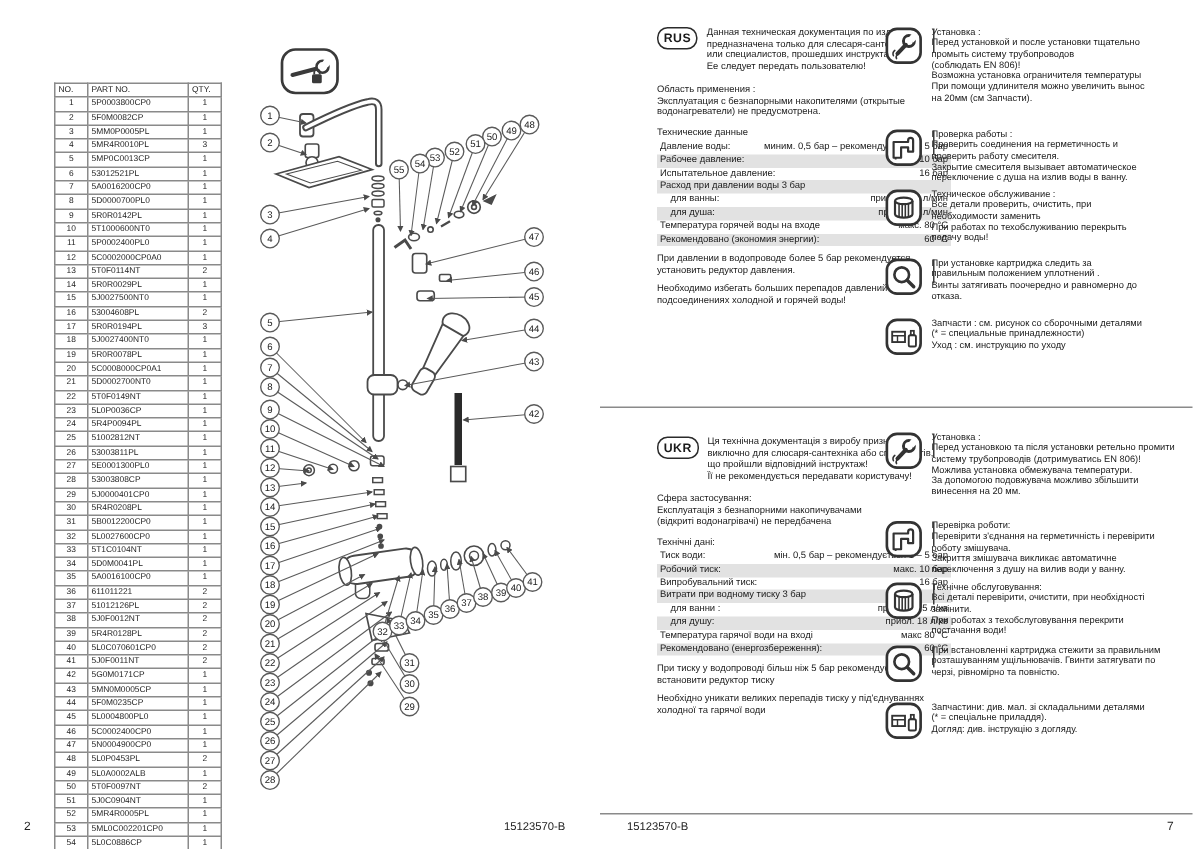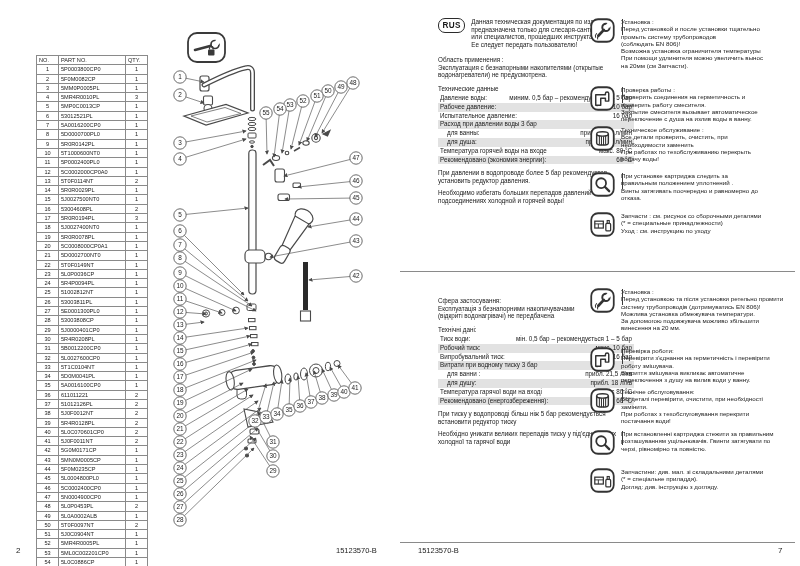--- a/index.html
+++ b/index.html
@@ -804,20 +804,27 @@
           <span class="sv">60 °C</span>
         </div>
       </div>
     <div class="mid-para pre">При давлении в водопроводе более 5 бар рекомендуется
 установить редуктор давления.</div>
     <div class="mid-para pre">Необходимо избегать больших перепадов давлений в
 подсоединениях холодной и горячей воды!</div>
   </div>
 
   <div class="mid-block" style="top:291px;">
+    <div class="intro-row">
+      <span class="lang-bubble">UKR</span>
+      <div class="pre">Ця технічна документація з виробу призначена
+виключно для слюсаря-сантехніка або спеціалістів,
+що пройшли відповідний інструктаж!
+Її не рекомендується передавати користувачу!</div>
+    </div>
     <div class="sec-title">Сфера застосування:</div>
     <div class="pre">Експлуатація з безнапорними накопичувачами
 (відкриті водонагрівачі) не передбачена</div>
     <div class="sec-title">Технічні дані:</div>
     <div class="spec-rows" id="ukr-specs">
         <div class="spec-row">
           <span class="sl">Тиск води:</span>
           <span class="sv">мін. 0,5 бар – рекомендується 1 – 5 бар</span>
         </div>
         <div class="spec-row shaded">

